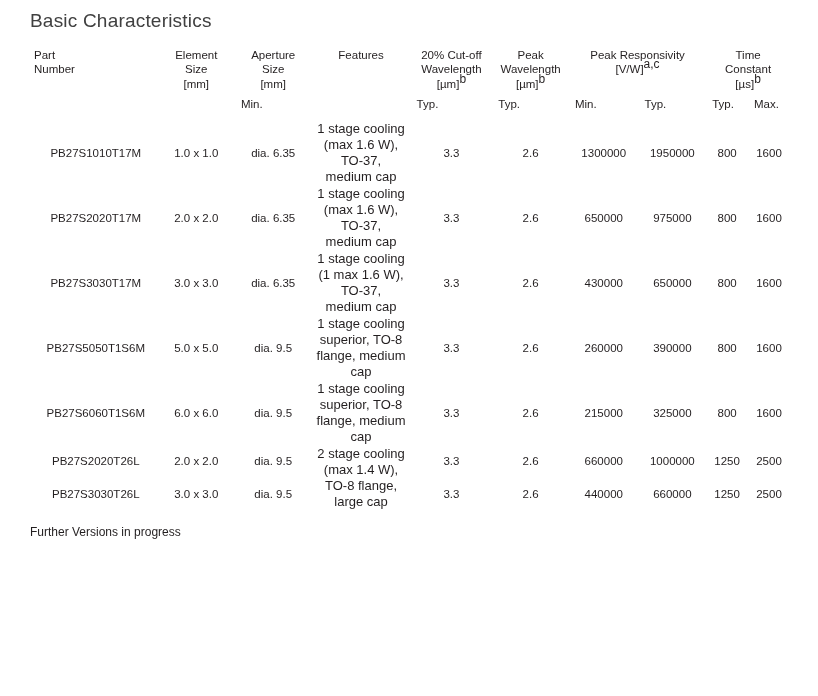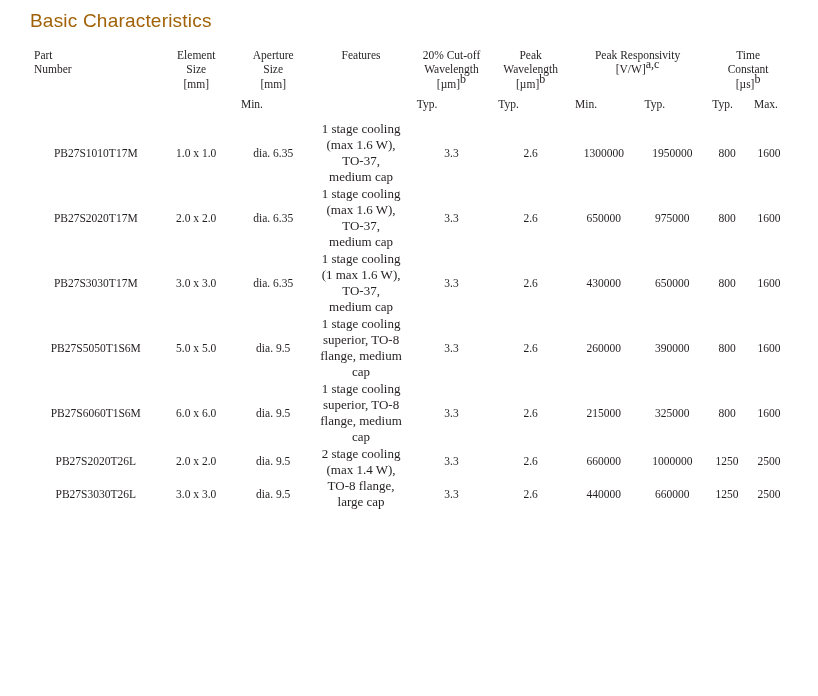--- a/index.html
+++ b/index.html
@@ -12,32 +12,31 @@
     font-family: "Liberation Sans", sans-serif;
     color: #231f20;
   }
   .page {
     position: relative;
     width: 818px;
     height: 696px;
     padding: 0;
   }
   .title {
-    color: #a16207;
+    color: #404040;
     font-size: 19px;
     font-weight: normal;
     margin: 10px 8px 0 30px;
     letter-spacing: 0.2px;
   }
   table.spec {
     border-collapse: collapse;
     margin: 16px 0 0 30px;
     width: 760px;
     font-size: 11.5px;
-    font-family: Liberation Serif, serif;
   }
   table.spec td, table.spec th {
     border: 0;
     padding: 0;
   }
   
   .hline-top { border-top: 1px solid #bfbfbf; }
   .hline-bot { border-bottom: 1px solid #bfbfbf; }
   .vline-l { border-left: 1px solid #bfbfbf; }
 
@@ -218,13 +217,14 @@
           <td class="vline-l hline-bot">3.3</td>
           <td class="vline-l hline-bot">2.6</td>
           <td class="vline-l hline-bot">440000</td>
           <td class="vline-l hline-bot">660000</td>
           <td class="vline-l hline-bot">1250</td>
           <td class="vline-l hline-bot">2500</td>
         </tr>
       </tbody>
   </table>
 
+  <div class="footnote">Further Versions in progress</div>
 </div>
 
 </body></html>

